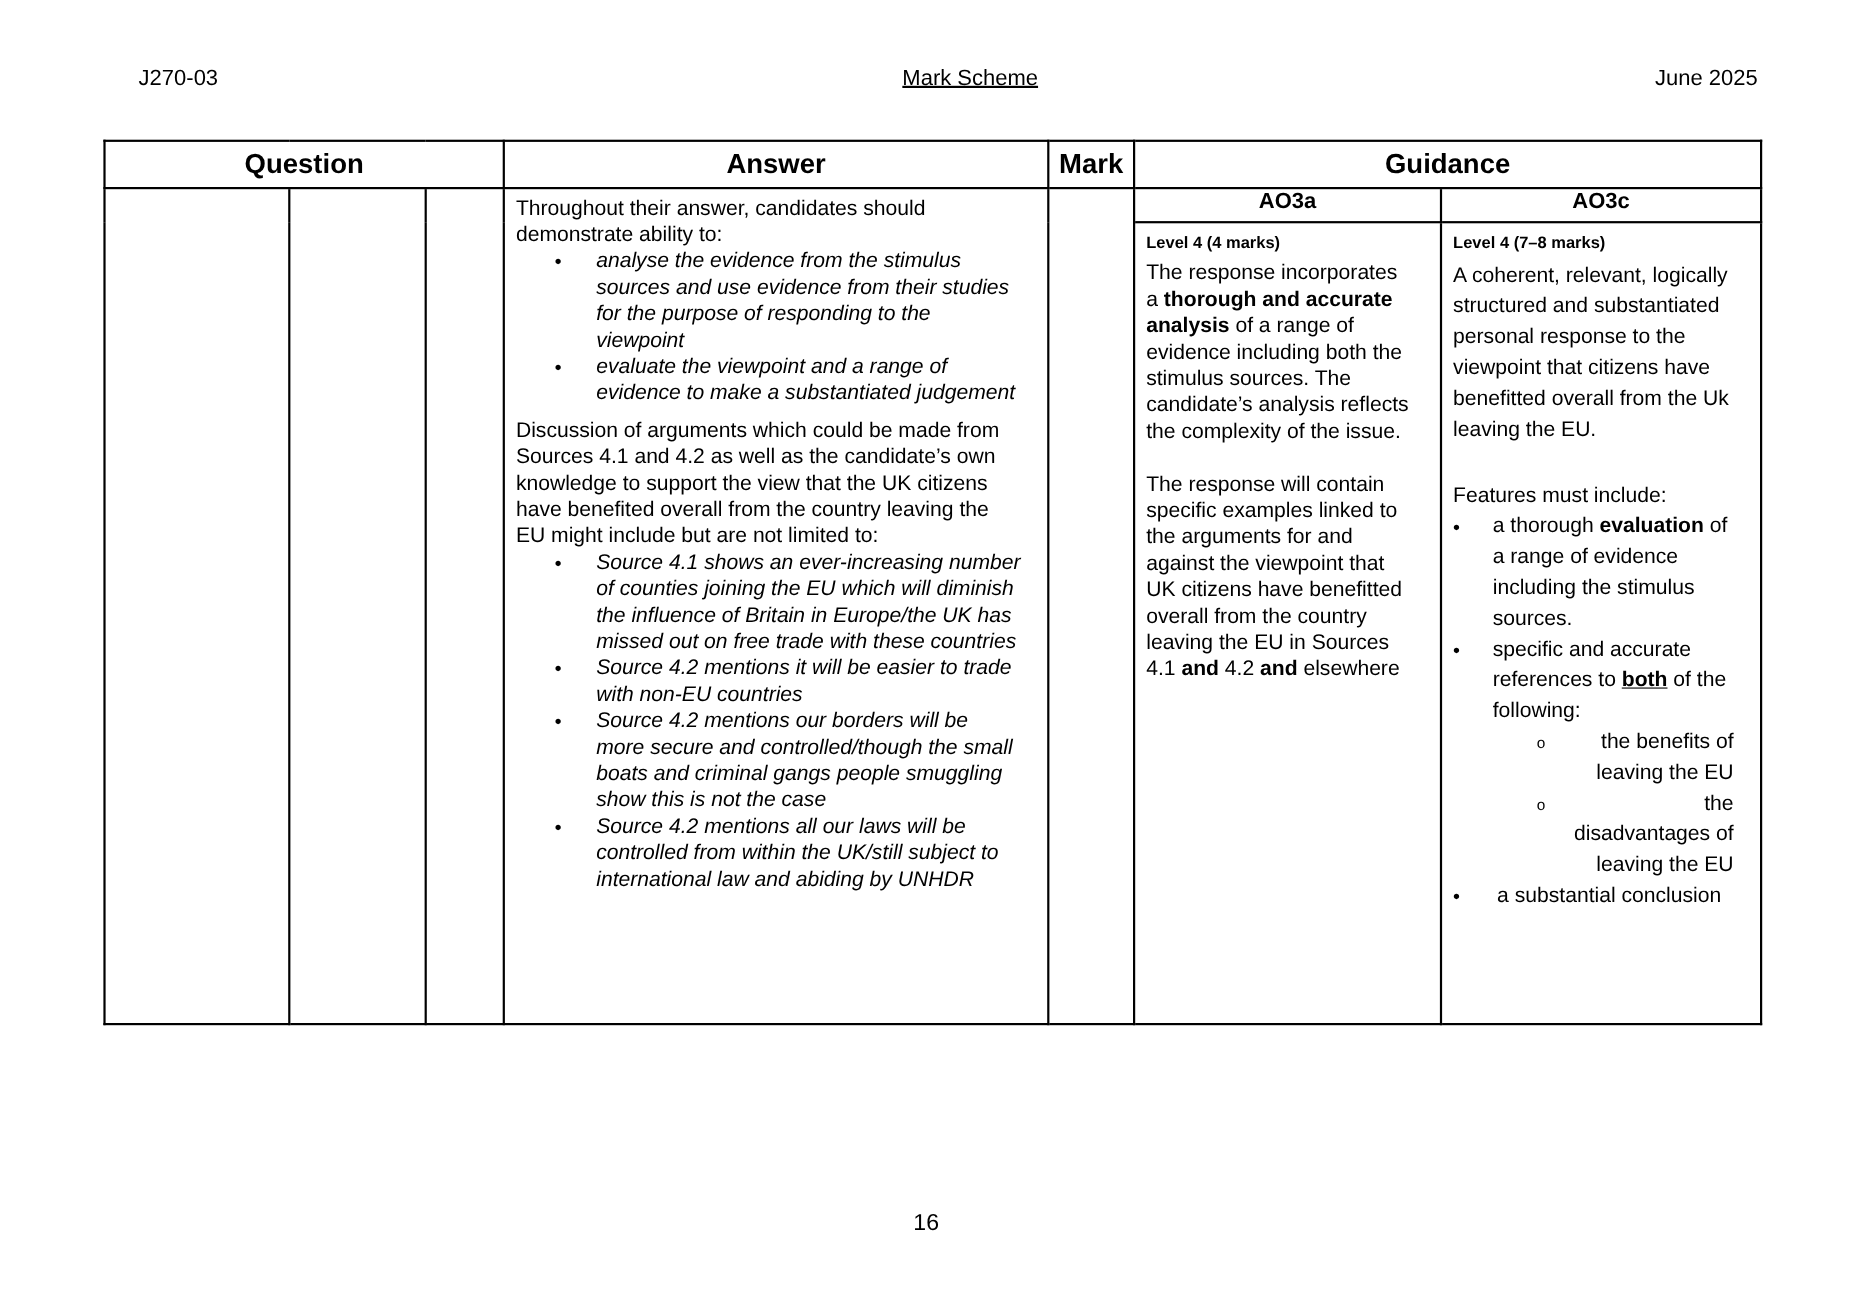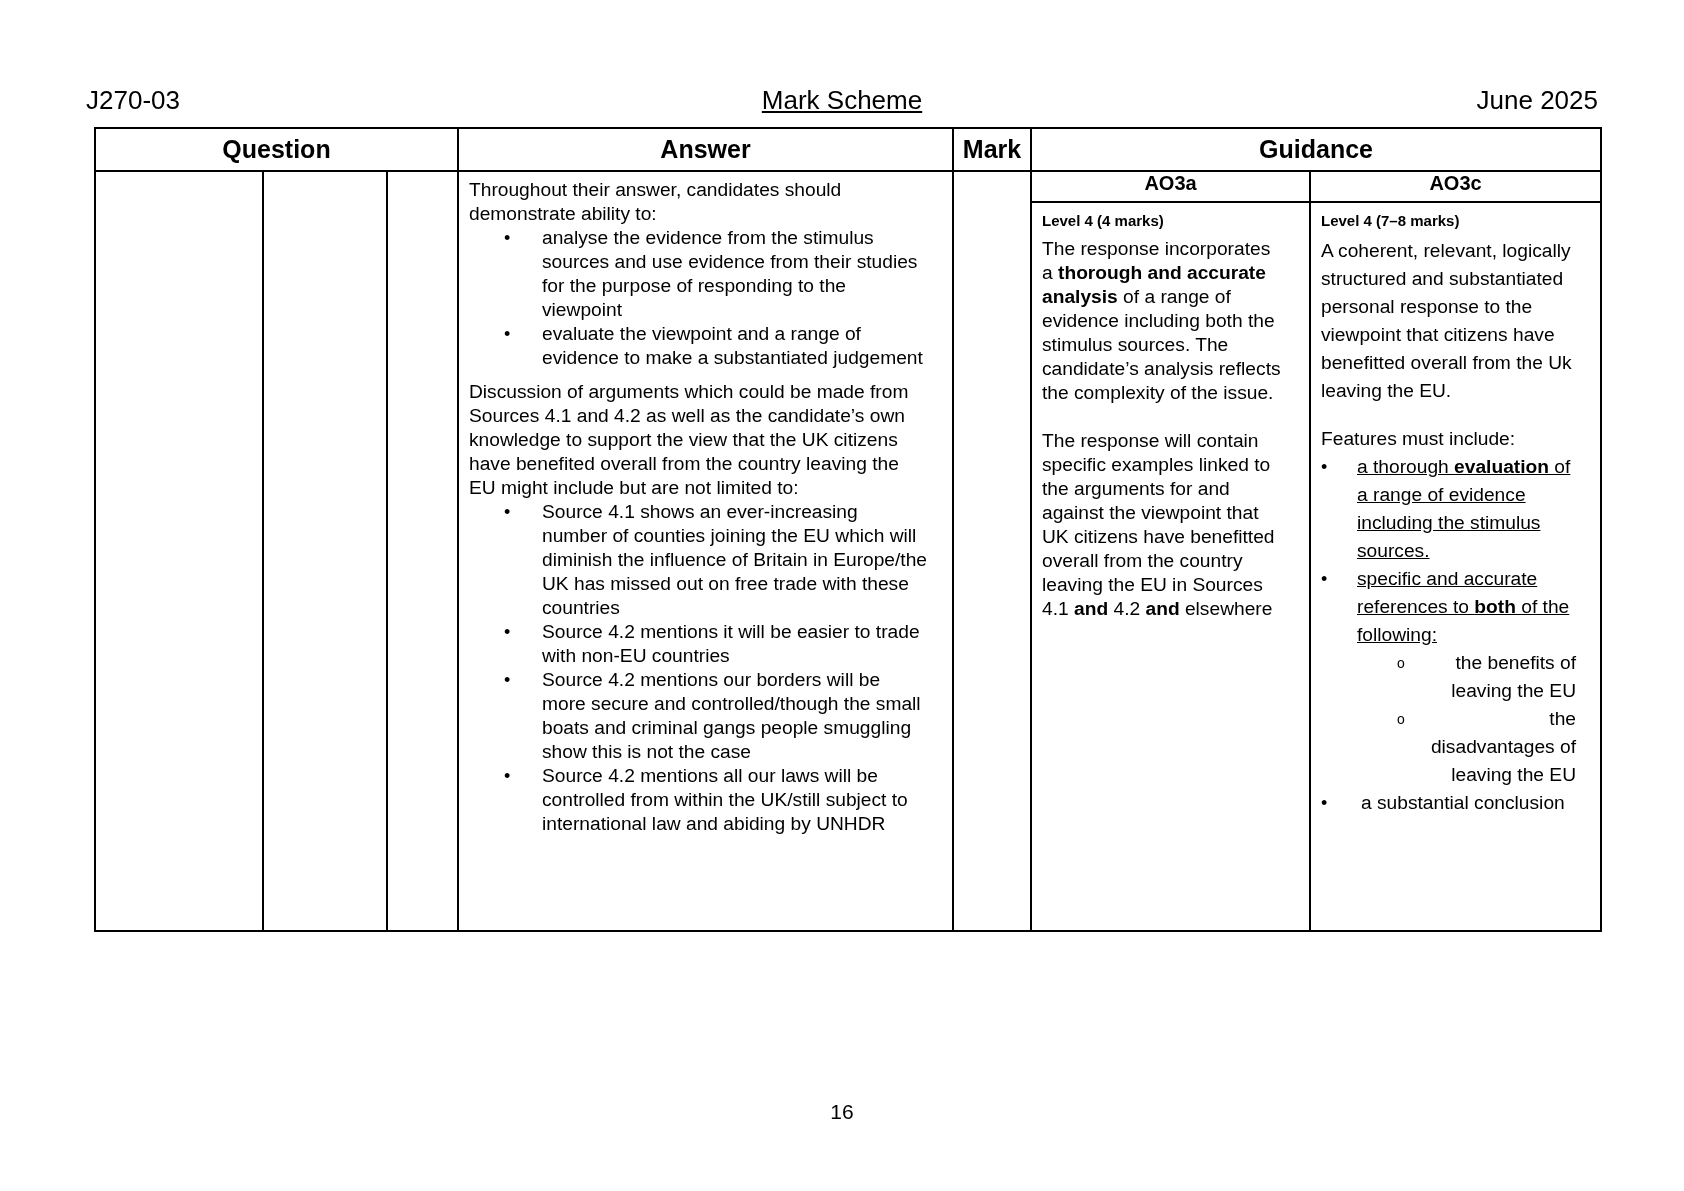--- a/index.html
+++ b/index.html
@@ -1,37 +1,37 @@
 <!DOCTYPE html>
 <html><head>
 <meta charset="utf-8">
 <style>
   html, body { margin:0; padding:0; background:#ffffff; }
   body { width:1684px; height:1191px; position:relative; overflow:hidden;
          font-family:"Liberation Sans", sans-serif; color:#000; }
-  .hdr { position:absolute; top:85px; font-size:26px; }
+  .hdr { position:absolute; top:60px; font-size:20px;margin-left:40px; }
   #hdr-code { left:86px; }
   #hdr-title { left:0; width:1684px; text-align:center;text-decoration:underline; }
   #hdr-date { right:86px; }
   #page-num { position:absolute; top:1068px; left:0; width:1684px; text-align:center; font-size:21px;margin-top:32px; }
 
   table.ms { position:absolute; left:94px; top:127px; width:1506px; border-collapse:collapse; table-layout:fixed; }
   table.ms td, table.ms th { border:2px solid #000; vertical-align:top; padding:0; }
   table.ms th { font-size:25px; font-weight:bold; height:41px; vertical-align:middle; text-align:center; }
   .cell { font-size:19.2px; line-height:24px; padding:6px 24px 8px 10px; }
   .cell p { margin:0; }
   .cell ul { margin:0; padding:0; list-style:none; }
   .cell li { position:relative; }
-  .ans li { padding-left:73px; }
+  .ans li { padding-left:73px;font-style:italic; }
   .ans li::before { content:"\2022"; position:absolute; left:35px; top:0; font-size:18px; }
   .ans .gap { height:10px; }
   .sub { font-weight:bold; font-size:20px; padding:6px 10px; height:29px;text-align:center; }
   .lvl { font-weight:bold; font-size:15px; margin-bottom:4px !important; }
   .g3c { line-height:28px; }
-  .g3c li.b { padding-left:36px;text-decoration:underline; }
+  .g3c li.b { padding-left:36px; }
   .g3c li.b::before { content:"\2022"; position:absolute; left:0; font-size:18px; }
   .g3c li.o { padding-left:108px;text-align:right; }
   .g3c li.o::before { content:"o"; position:absolute; left:76px; font-size:14px; }
   .g3c li.b2 { padding-left:40px; }
   .g3c li.b2::before { content:"\2022"; position:absolute; left:0; font-size:18px; }
   b { font-weight:bold; }
   .ul { text-decoration:underline; font-weight:bold; }
 </style>
 </head>
 <body>
@@ -87,21 +87,21 @@
       <div class="cell">
         <p class="lvl">Level 4 (4 marks)</p>
         <p><span>The response incorporates a </span><b>thorough and accurate analysis</b><span> of a range of evidence including both the stimulus sources. The candidate’s analysis reflects the complexity of the issue.</span></p>
         <p style="margin-top:24px"><span>The response will contain specific examples linked to the arguments for and against the viewpoint that UK citizens have benefitted overall from the country leaving the EU in Sources 4.1 </span><b>and</b><span> 4.2 </span><b>and</b><span> elsewhere</span></p>
       </div>
     </td>
     <td>
       <div class="cell g3c">
         <p class="lvl" style="line-height:24px">Level 4 (7–8 marks)</p>
         <p>A coherent, relevant, logically structured and substantiated personal response to the viewpoint that citizens have benefitted overall from the Uk leaving the EU.</p>
-        <p style="margin-top:20px">Features must include:</p>
+        <p style="margin-top:32px">Features must include:</p>
         <ul>
           <li class="b"><span>a thorough </span><b>evaluation</b><span> of a range of evidence including the stimulus sources.</span></li>
           <li class="b"><span>specific and accurate references to </span><span class="ul">both</span><span> of the following:</span></li>
           <li class="o">the benefits of leaving the EU</li>
           <li class="o">the disadvantages of leaving the EU</li>
           <li class="b2">a substantial conclusion</li>
         </ul>
       </div>
     </td>
   </tr>

